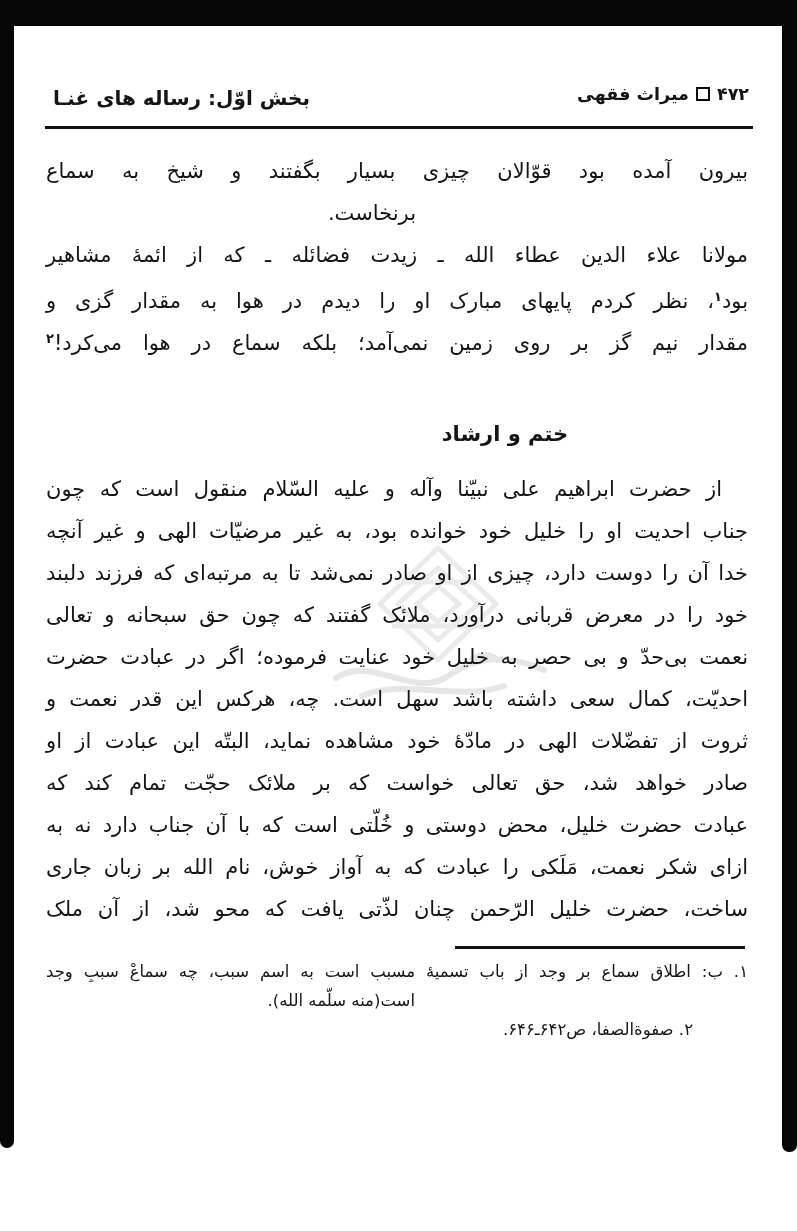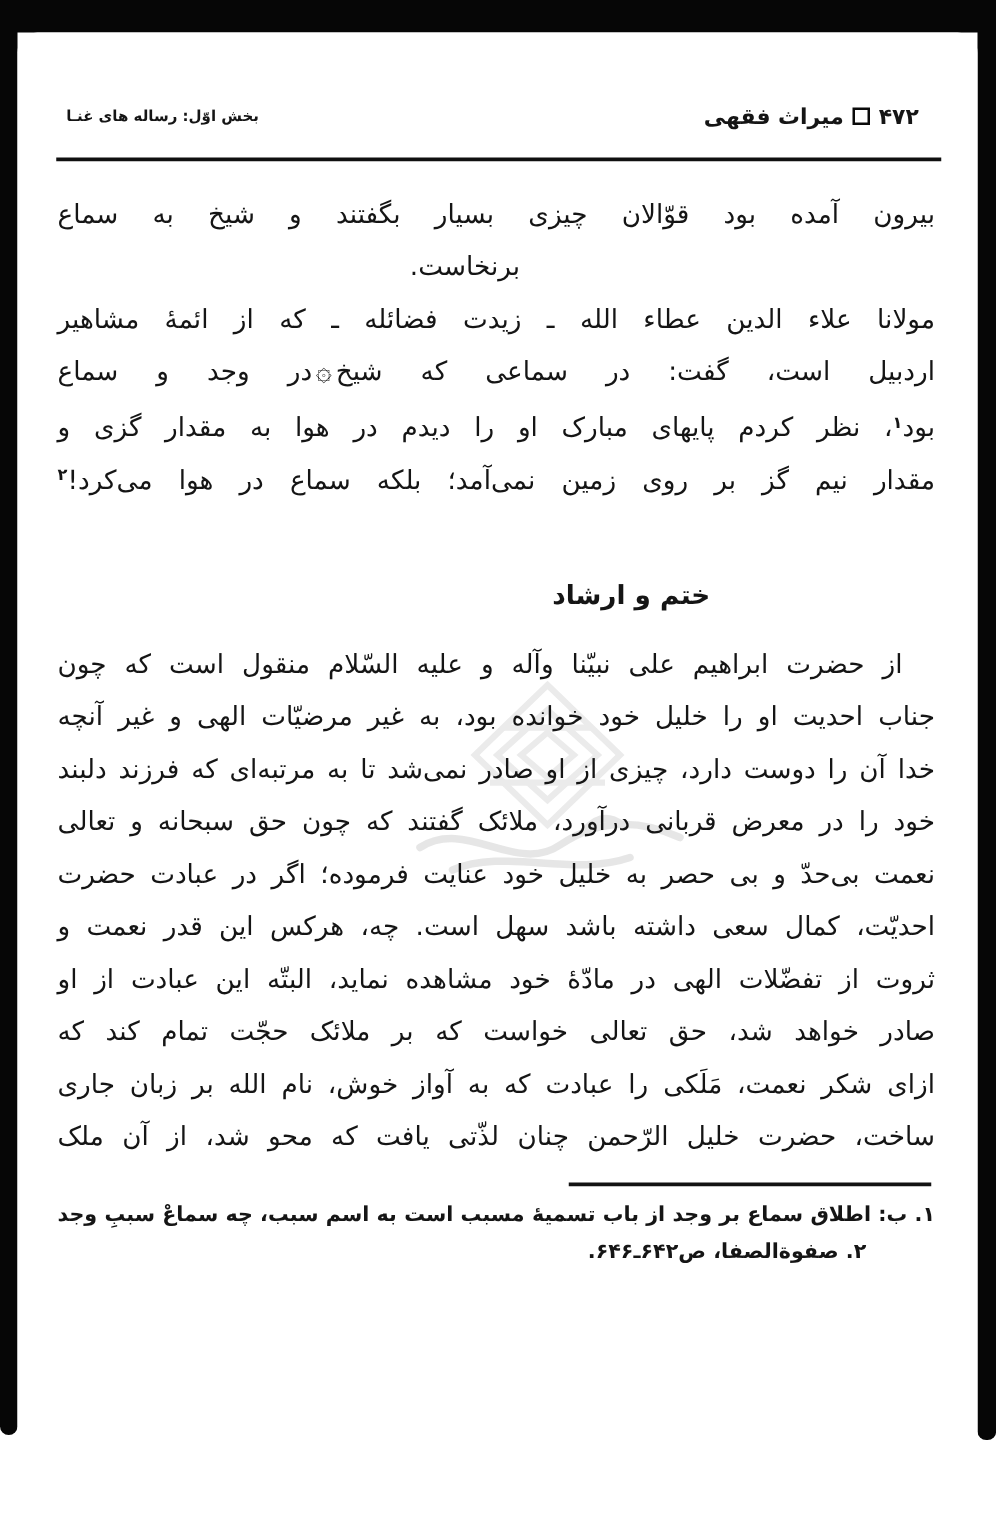--- a/index.html
+++ b/index.html
@@ -14,37 +14,37 @@
   
   .frame-top{position:absolute;left:0;top:0;width:797px;height:26px;background:#060606;z-index:1;}
   .frame-left{position:absolute;left:0;top:0;width:14px;height:1148px;background:#060606;z-index:1;border-radius:0 0 7px 7px;}
   .frame-right{position:absolute;right:0;top:0;width:15px;height:1152px;background:#060606;z-index:1;border-radius:0 0 7px 7px;}
   .page-inner{position:absolute;left:14px;top:26px;width:768px;height:1126px;background:#ffffff;border-radius:16px 16px 0 0;z-index:2;}
   
   .watermark{position:absolute;left:318px;top:542px;width:240px;height:170px;z-index:3;opacity:.42;pointer-events:none;}
   
   .content{position:absolute;left:0;top:0;width:797px;height:1231px;z-index:4;}
   .hdr{position:absolute;left:45px;top:84px;width:706px;height:30px;font-weight:bold;font-size:17.5px;}
-  .hdr-right{position:absolute;right:16px;top:0;direction:rtl;white-space:nowrap;}
-  .hdr-left{position:absolute;left:8px;top:2px;direction:rtl;white-space:nowrap;font-size:12px;}
+  .hdr-right{position:absolute;right:2px;top:0;direction:rtl;white-space:nowrap;}
+  .hdr-left{position:absolute;left:8px;top:2px;direction:rtl;white-space:nowrap;font-size:20px;}
   .sq{display:inline-block;width:10px;height:10px;border:2.5px solid #0a0a0a;margin:0 7px;vertical-align:-1px;}
   .hdr-rule{position:absolute;left:45px;top:126px;width:708px;height:3px;background:#101010;}
   .textcol{
     position:absolute;left:46px;top:150px;width:702px;
     direction:rtl;font-size:21px;line-height:42px;font-weight:500;
   }
   .line{height:42px;overflow:visible;text-align:justify;text-align-last:justify;-moz-text-align-last:justify;white-space:nowrap;}
   .line.partial{text-align:center;text-align-last:right;-moz-text-align-last:right;padding-right:332px;}
   .line.indent{padding-right:26px;}
   .sup{font-size:13px;vertical-align:7px;font-weight:bold;}
   .hon{font-size:22px;margin:0 3px;}
   .heading{margin-top:52px;height:44px;line-height:44px;font-weight:bold;font-size:21px;text-align:center;transform:translateX(108px);white-space:nowrap;}
   .para3{margin-top:12px;}
   .fn-rule{margin-top:16px;height:3px;width:290px;background:#131313;margin-left:auto;margin-right:3px;}
-  .footnotes{margin-top:8px;font-size:16.5px;line-height:29px;font-weight:700;}
+  .footnotes{margin-top:8px;font-size:16.5px;line-height:29px;font-weight:400;}
   .fn-line{height:29px;text-align:justify;text-align-last:justify;-moz-text-align-last:justify;white-space:nowrap;}
   .fn-line.partial{text-align:right;text-align-last:right;-moz-text-align-last:right;padding-right:333px;}
   .fn-line.partial2{text-align-last:right;-moz-text-align-last:right;padding-right:55px;}
 </style>
 </head>
 <body>
 
 <div class="scan">
   <div class="frame-top"></div>
   <div class="frame-left"></div>
@@ -78,42 +78,43 @@
 
     <div class="textcol">
 
       <div>
         <div class="line">بیرون آمده بود قوّالان چیزی بسیار بگفتند و شیخ به سماع</div>
         <div class="line partial">برنخاست.</div>
       </div>
 
       <div>
         <div class="line">مولانا علاء الدین عطاء الله ـ زیدت فضائله ـ که از ائمهٔ مشاهیر</div>
-        <div class="line"><span>اردبیل است، گفت: در سماعی که شیخ</span><span class="hon">۞</span><span>در وجد و سماع</span></div>
         <div class="line"><span>بود</span><span class="sup">۱</span><span>، نظر کردم پایهای مبارک او را دیدم در هوا به مقدار گزی و</span></div>
         <div class="line"><span>مقدار نیم گز بر روی زمین نمی‌آمد؛ بلکه سماع در هوا می‌کرد!</span><span class="sup">۲</span></div>
       </div>
 
       <div class="heading">ختم و ارشاد</div>
 
       <div class="para3">
         <div class="line indent">از حضرت ابراهیم علی نبیّنا وآله و علیه السّلام منقول است که چون</div>
         <div class="line">جناب احدیت او را خلیل خود خوانده بود، به غیر مرضیّات الهی و غیر آنچه</div>
         <div class="line">خدا آن را دوست دارد، چیزی از او صادر نمی‌شد تا به مرتبه‌ای که فرزند دلبند</div>
         <div class="line">خود را در معرض قربانی درآورد، ملائک گفتند که چون حق سبحانه و تعالی</div>
         <div class="line">نعمت بی‌حدّ و بی حصر به خلیل خود عنایت فرموده؛ اگر در عبادت حضرت</div>
         <div class="line">احدیّت، کمال سعی داشته باشد سهل است. چه، هرکس این قدر نعمت و</div>
         <div class="line">ثروت از تفضّلات الهی در مادّهٔ خود مشاهده نماید، البتّه این عبادت از او</div>
         <div class="line">صادر خواهد شد، حق تعالی خواست که بر ملائک حجّت تمام کند که</div>
+        <div class="line">عبادت حضرت خلیل، محض دوستی و خُلّتی است که با آن جناب دارد نه به</div>
         <div class="line">ازای شکر نعمت، مَلَکی را عبادت که به آواز خوش، نام الله بر زبان جاری</div>
         <div class="line">ساخت، حضرت خلیل الرّحمن چنان لذّتی یافت که محو شد، از آن ملک</div>
       </div>
 
       <div class="fn-rule"></div>
 
       <div class="footnotes">
         <div class="fn-line">۱. ب: اطلاق سماع بر وجد از باب تسمیهٔ مسبب است به اسم سبب، چه سماعْ سببِ وجد</div>
+        <div class="fn-line partial">است(منه سلّمه الله).</div>
         <div class="fn-line partial2">۲. صفوةالصفا، ص۶۴۲ـ۶۴۶.</div>
       </div>
 
     </div>
   </div>
 </div>
 
 </body></html>

